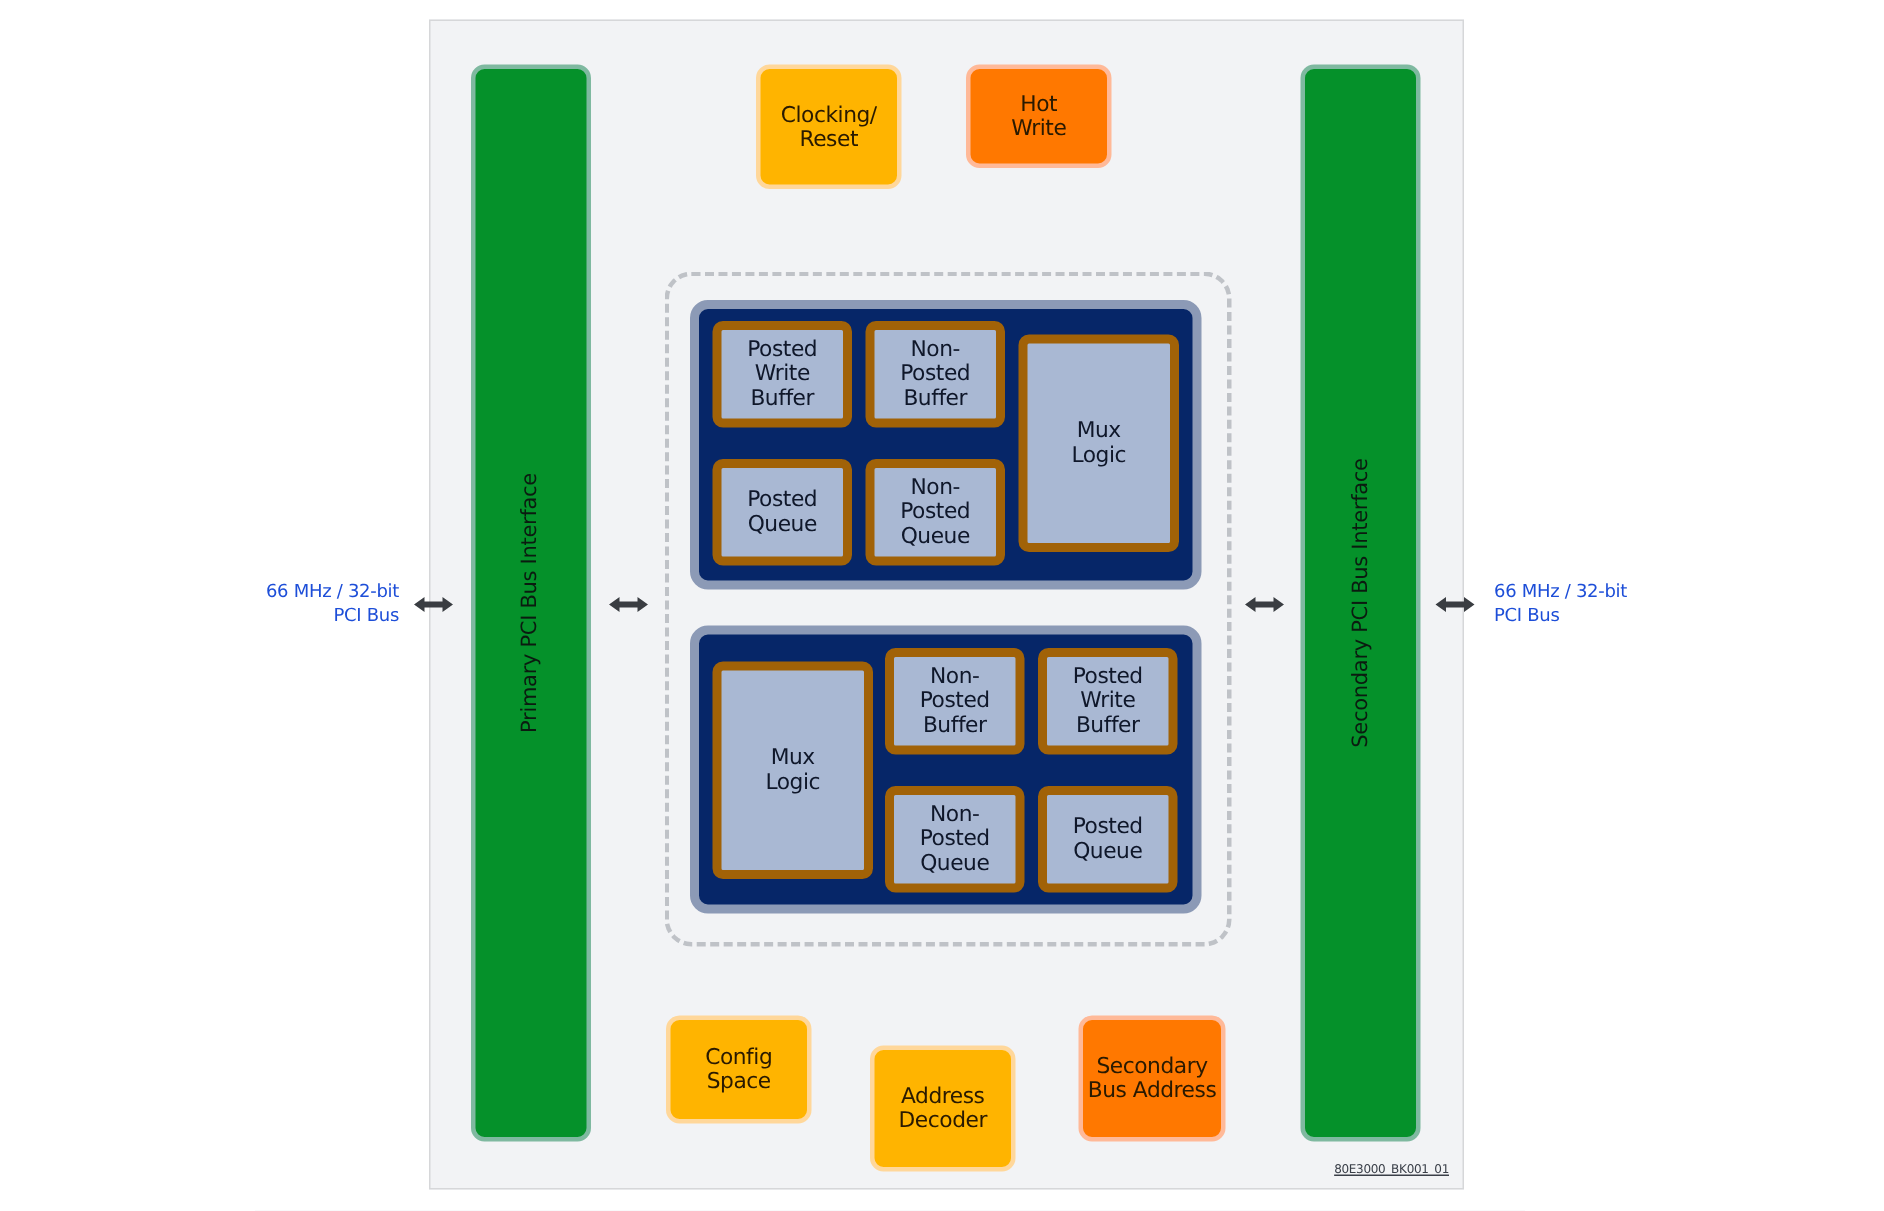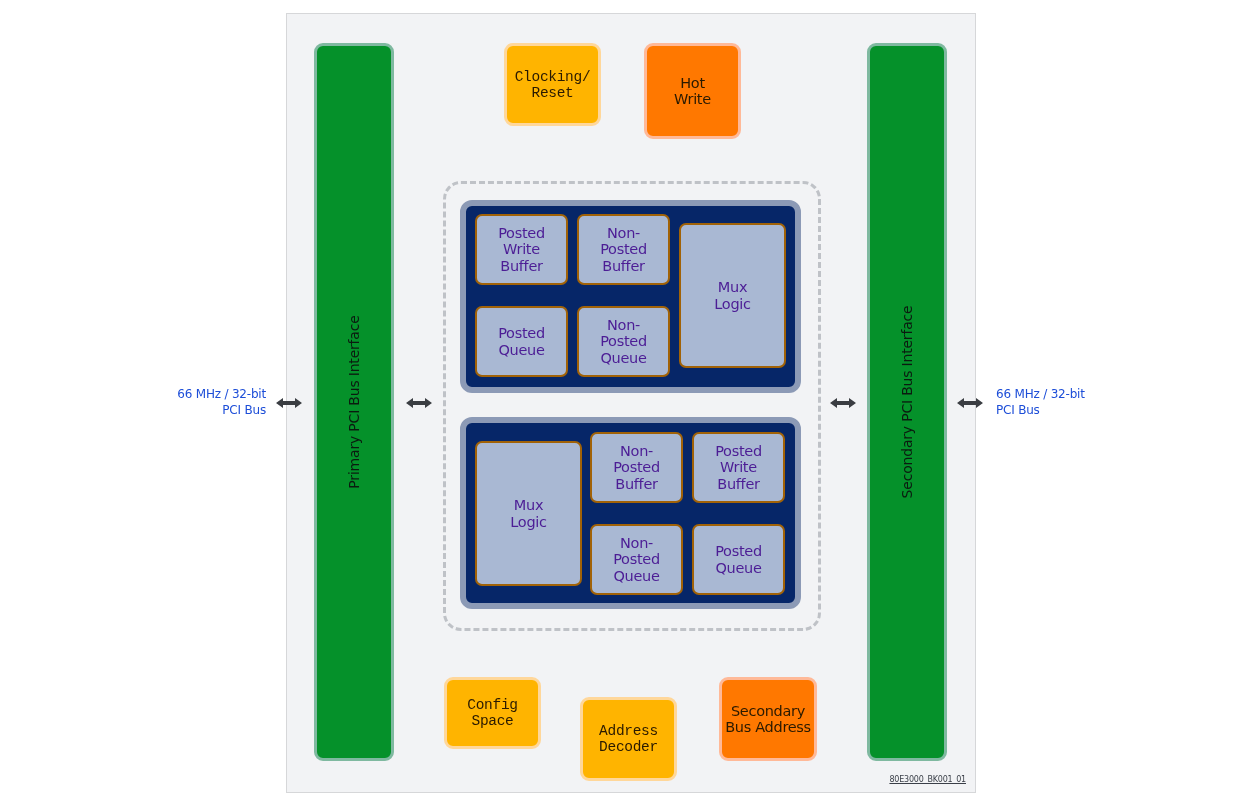--- a/index.html
+++ b/index.html
@@ -17,32 +17,32 @@
     display: flex; align-items: center; justify-content: center;
   }
   .vtext {
     transform: rotate(-90deg); white-space: nowrap; font-size: 14px; color: #0b1b10;
     letter-spacing: -0.2px;
   }
   .orange-box {
     border-radius: 9px; display: flex; align-items: center; justify-content: center;
     text-align: center; font-size: 14.5px; line-height: 16px; color: #2a1a00; letter-spacing: -0.3px;
   }
-  .amber { background: #ffb400; border: 3px solid #ffd79a; font-family: Liberation Mono, monospace; }
+  .amber { background: #ffb400; border: 3px solid #ffd79a; }
   .orng  { background: #ff7800; border: 3px solid #ffb998; }
   .dash-box {
     border: 3px dashed #bfc2c7; border-radius: 18px;
   }
   .navy {
     background: #062668; border: 6px solid #8c9ab6; border-radius: 12px;
   }
   .cell {
-    background: #a9b8d3; border: 2px solid #a16207; border-radius: 7px;
+    background: #a9b8d3; border: 6px solid #a16207; border-radius: 7px;
     display: flex; align-items: center; justify-content: center; text-align: center;
-    font-size: 14.5px; line-height: 16.5px; color: #4c1d95; letter-spacing: -0.3px;
+    font-size: 14.5px; line-height: 16.5px; color: #0f172a; letter-spacing: -0.3px;
   }
   .bus-label {
     font-size: 12px; line-height: 16px; color: #1d4ed8; letter-spacing: -0.2px;
   }
   .arrow { width: 28px; height: 12px; }
   .caption { font-size: 8px; color: #3a3f48; letter-spacing: -0.2px; text-decoration: underline; }
 </style>
 </head>
 <body>
 
@@ -76,21 +76,21 @@
 <div class="abs green-bar" style="left:867px; top:43px; width:80px; height:718px;">
   <span class="vtext">Secondary PCI Bus Interface</span>
 </div>
 
 <div class="abs orange-box amber" style="left:504px; top:43px; width:97px; height:83px;">
   <div>
     <div>Clocking/</div>
     <div>Reset</div>
   </div>
 </div>
-<div class="abs orange-box orng" style="left:644px; top:43px; width:97px; height:96px;">
+<div class="abs orange-box orng" style="left:644px; top:43px; width:97px; height:69px;">
   <div>
     <div>Hot</div>
     <div>Write</div>
   </div>
 </div>
 
 <div class="abs dash-box" style="left:443px; top:181px; width:378px; height:450px;"></div>
 
 <div class="abs navy" style="left:460px; top:200px; width:341px; height:193px;"></div>
 <div class="abs cell" style="left:475px; top:214px; width:93px; height:71px;">

